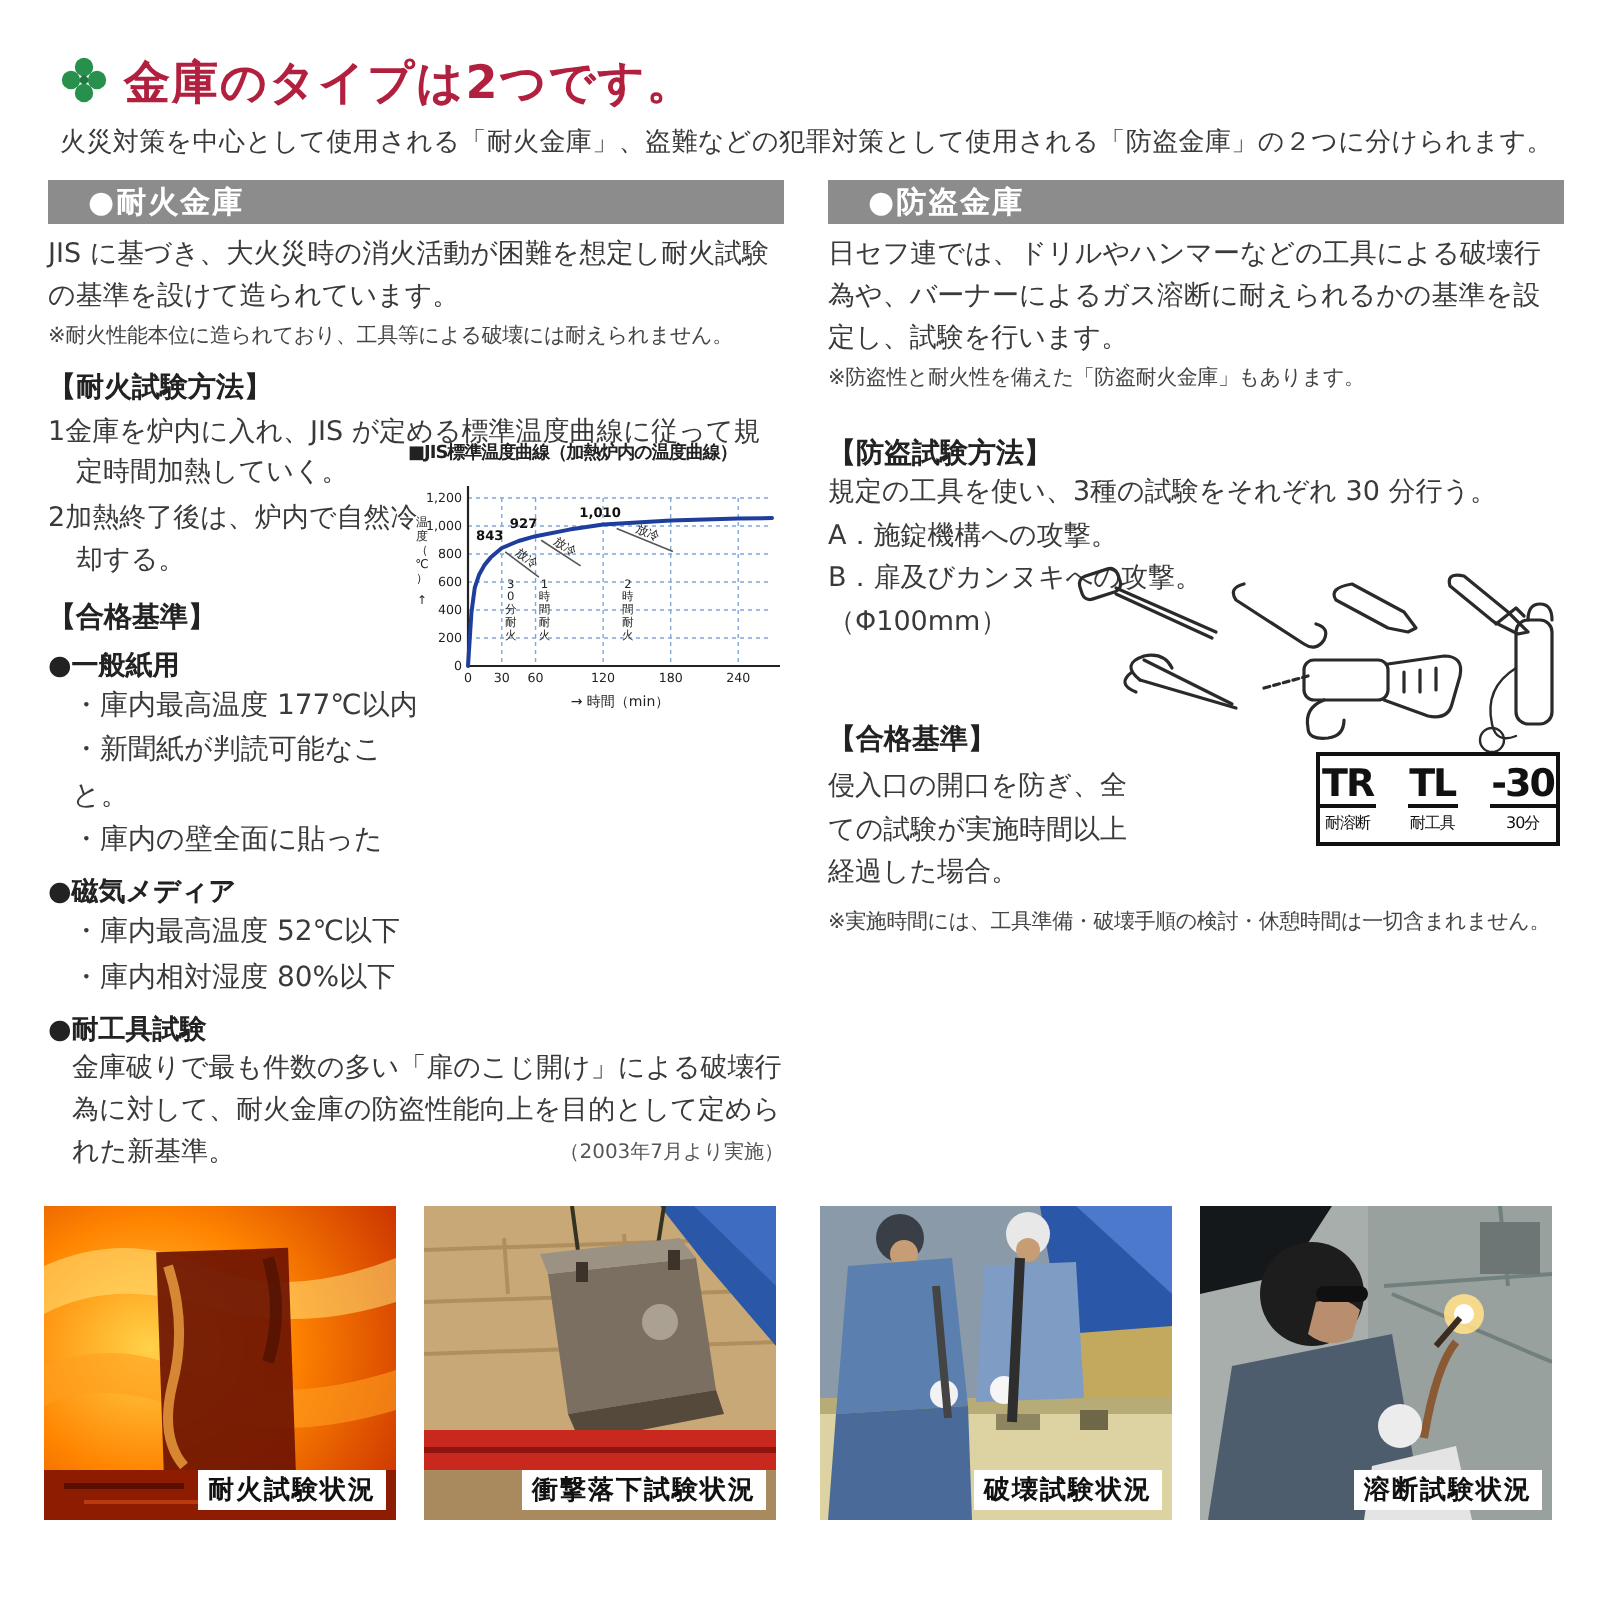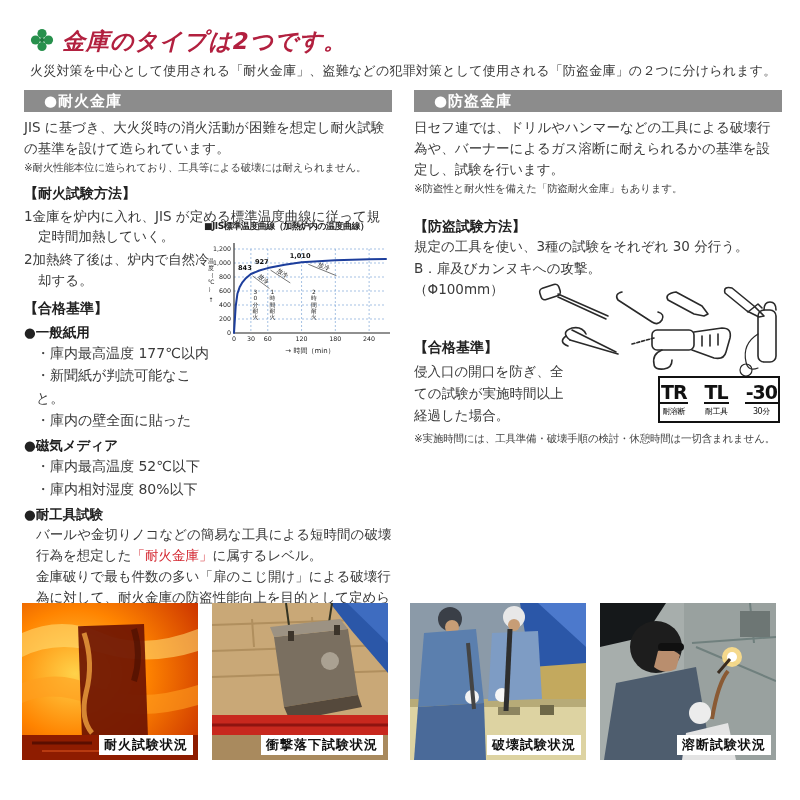--- a/index.html
+++ b/index.html
@@ -1,21 +1,21 @@
 <!DOCTYPE html>
 <html><head>
 <meta charset="utf-8">
 <style>
   * { margin:0; padding:0; box-sizing:border-box; }
   html,body { width:800px; height:800px; background:#ffffff; overflow:hidden;
     font-family:"DejaVu Sans","Liberation Sans",sans-serif; color:#3a3a3a; }
   .page { position:relative; width:800px; height:800px; background:#fff; }
 
   
-  .title-row { position:absolute; left:30px; top:26px; display:flex; align-items:center; gap:8px;font-style:italic; }
+  .title-row { position:absolute; left:30px; top:26px; display:flex; align-items:center; gap:8px; }
   .page-title { font-size:23px; font-weight:bold; color:#b2203f; letter-spacing:1px; }
   .subtitle { position:absolute; left:30px; top:62px; font-size:13px; color:#3a3a3a; letter-spacing:0.2px; }
 
   
   .col { position:absolute; top:90px; width:368px; }
   .col-left  { left:24px;  }
   .col-right { left:414px; position:absolute; }
   .sec-bar { background:#8c8c8c; color:#ffffff; font-weight:bold; font-size:15px;
              height:22px; line-height:22px; padding-left:20px; letter-spacing:1px; }
   .body-txt { font-size:13.5px; line-height:1.55; margin-top:5px; }
@@ -101,21 +101,20 @@
       <div class="bullet">・庫内最高温度 177℃以内</div>
       <div class="bullet">・新聞紙が判読可能なこと。</div>
       <div class="bullet">・庫内の壁全面に貼った</div>
     </div>
 
     <div class="bullet-head">●磁気メディア</div>
     <div class="bullet">・庫内最高温度 52℃以下</div>
     <div class="bullet">・庫内相対湿度 80%以下</div>
 
     <div class="bullet-head">●耐工具試験</div>
-    <div class="tool-para"><span>バールや金切りノコなどの簡易な工具による短時間の破壊行為を想定した</span><span class="red-inline">「耐火金庫」</span><span>に属するレベル。</span></div>
     <div class="tool-para tool-para2-wrap">
       <span>金庫破りで最も件数の多い「扉のこじ開け」による破壊行為に対して、耐火金庫の防盗性能向上を目的として定められた新基準。</span>
       <span class="date-note">（2003年7月より実施）</span>
     </div>
 
     <div class="chart-box">
       <div class="chart-title">■JIS標準温度曲線（加熱炉内の温度曲線）</div>
       <svg id="jis-chart" class="jis" width="190" height="132" viewBox="0 0 190 132">
           <text class="ytick" x="27" y="102.2">0</text>
           <line class="grid" x1="30" y1="86" x2="182" y2="86"></line>
@@ -180,20 +179,21 @@
   </div>
 
   <div class="col col-right">
     <div class="sec-bar">●防盗金庫</div>
 
     <div class="body-txt">日セフ連では、ドリルやハンマーなどの工具による破壊行為や、バーナーによるガス溶断に耐えられるかの基準を設定し、試験を行います。</div>
     <div class="small-note">※防盗性と耐火性を備えた「防盗耐火金庫」もあります。</div>
 
     <div class="blk-title" style="margin-top:22px;">【防盗試験方法】</div>
     <div class="method-item">規定の工具を使い、3種の試験をそれぞれ 30 分行う。</div>
+    <div class="method-item">A．施錠機構への攻撃。</div>
     <div class="method-item">B．扉及びカンヌキへの攻撃。</div>
     <div class="method-item">（Φ100mm）</div>
 
     <div class="blk-title" style="margin-top:38px;">【合格基準】</div>
     <div class="criteria-narrow">侵入口の開口を防ぎ、全ての試験が実施時間以上経過した場合。</div>
     <div class="small-note" style="margin-top:6px;">※実施時間には、工具準備・破壊手順の検討・休憩時間は一切含まれません。</div>
 
     <div class="tools-illus">
       <svg width="252" height="112" viewBox="0 0 252 112" fill="none" stroke="#2a2a2a" stroke-width="1.6" stroke-linecap="round" stroke-linejoin="round">
 

